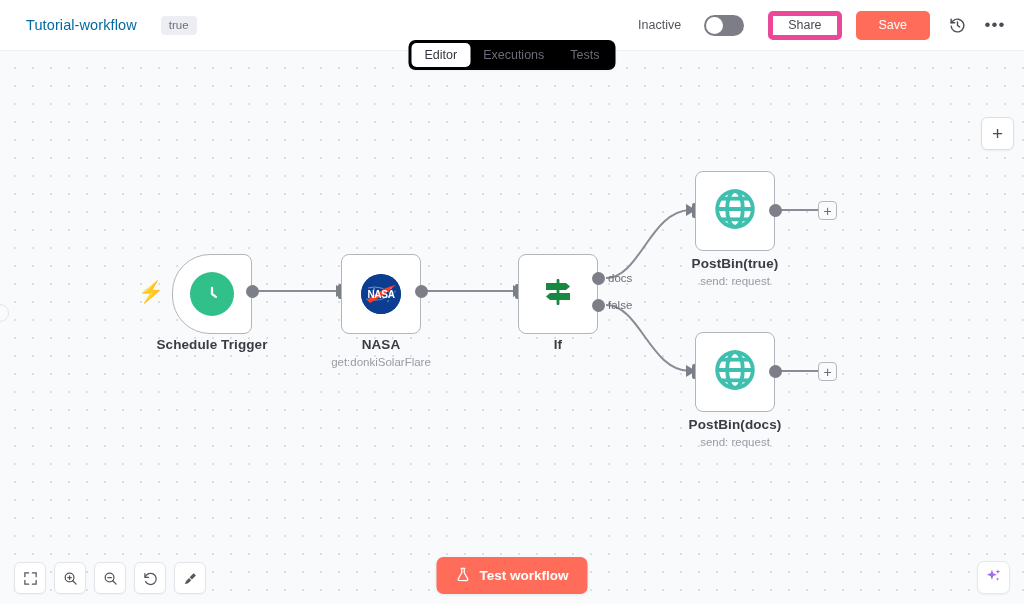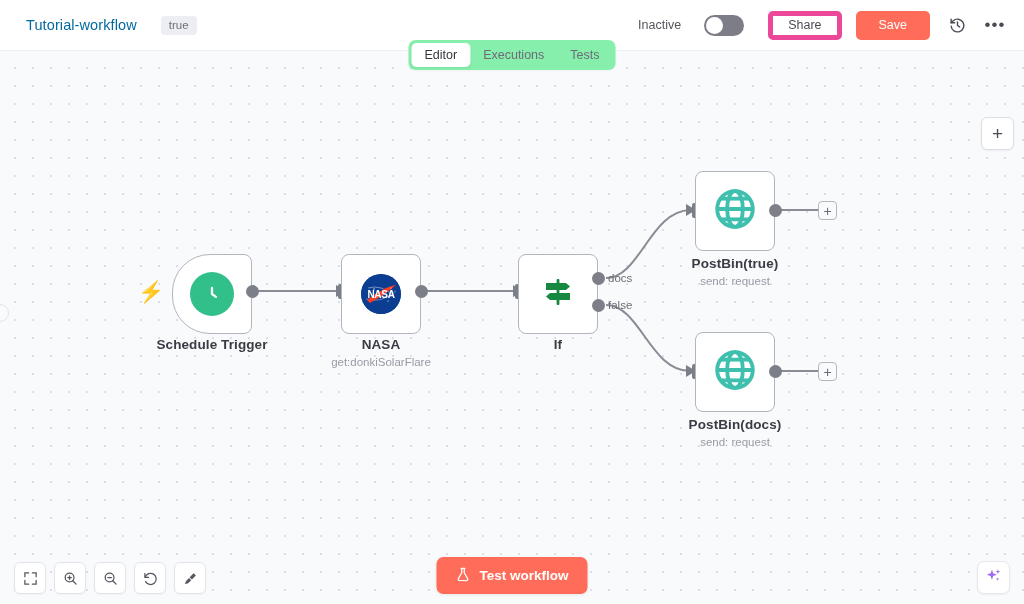--- a/index.html
+++ b/index.html
@@ -65,21 +65,21 @@
     display: flex; align-items: center; justify-content: center;
     cursor: pointer; color: #4b4b55; border-radius: 4px;
   }
   .icon-btn.ellipsis { margin-left: 12px; font-size: 17px; letter-spacing: 1px; line-height: 8px; }
 
   
   .tabs {
     position: absolute; top: 40px; left: 50%;
     transform: translateX(-50%);
     display: flex; align-items: center;
-    background: #86efac;
+    background: #000000;
     border-radius: 7px;
     padding: 3px;
     z-index: 31;
     box-shadow: 0 1px 2px rgba(0,0,0,.04);
   }
   .tab {
     font-size: 12.5px; color: #6c6c78;
     padding: 5px 13px; border-radius: 5px; cursor: pointer;
     white-space: nowrap;
   }

